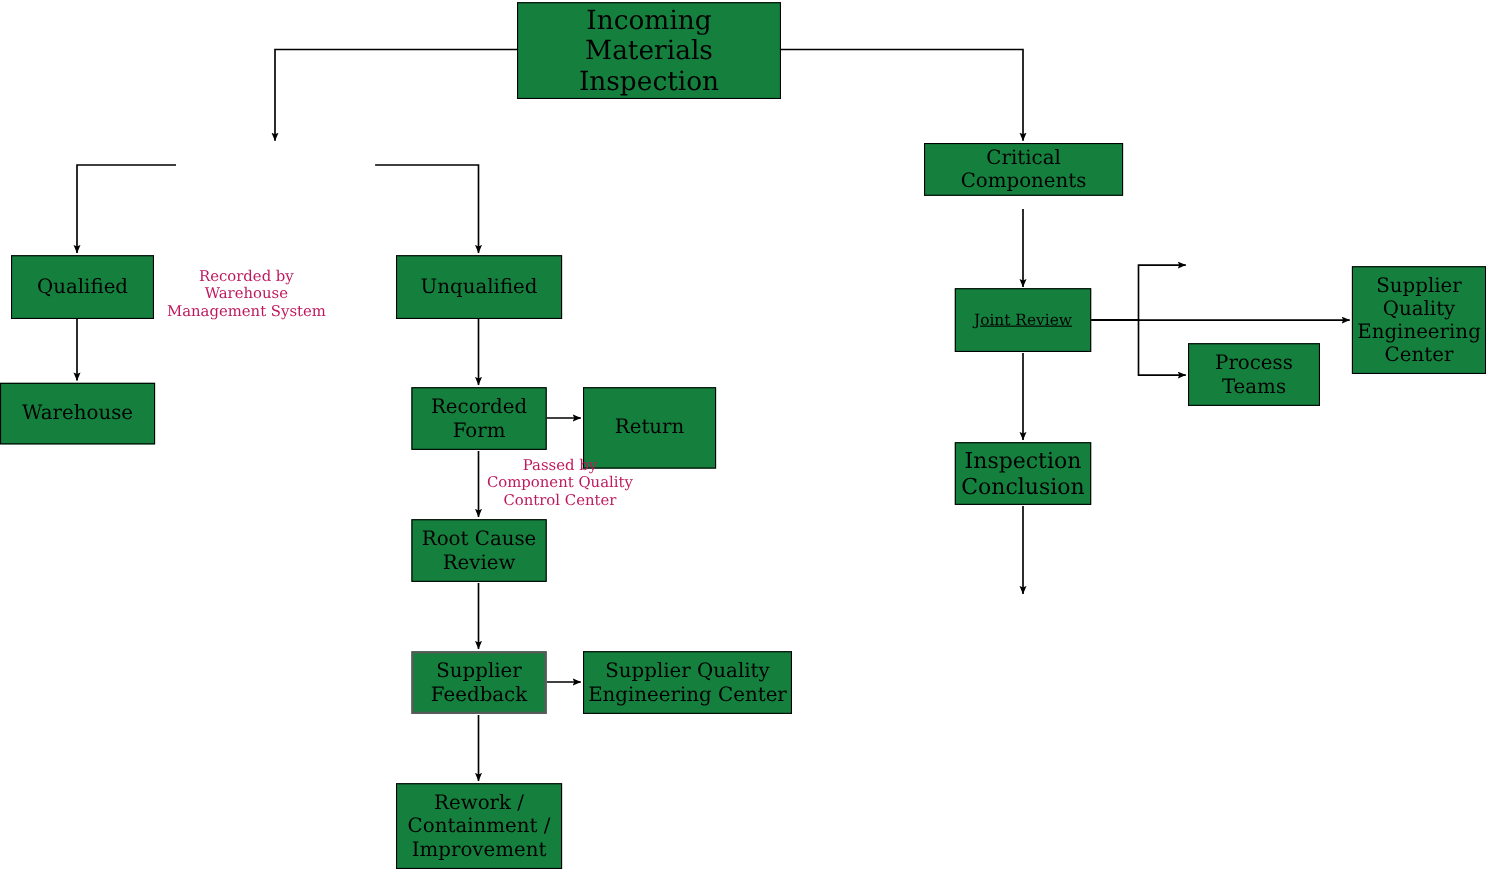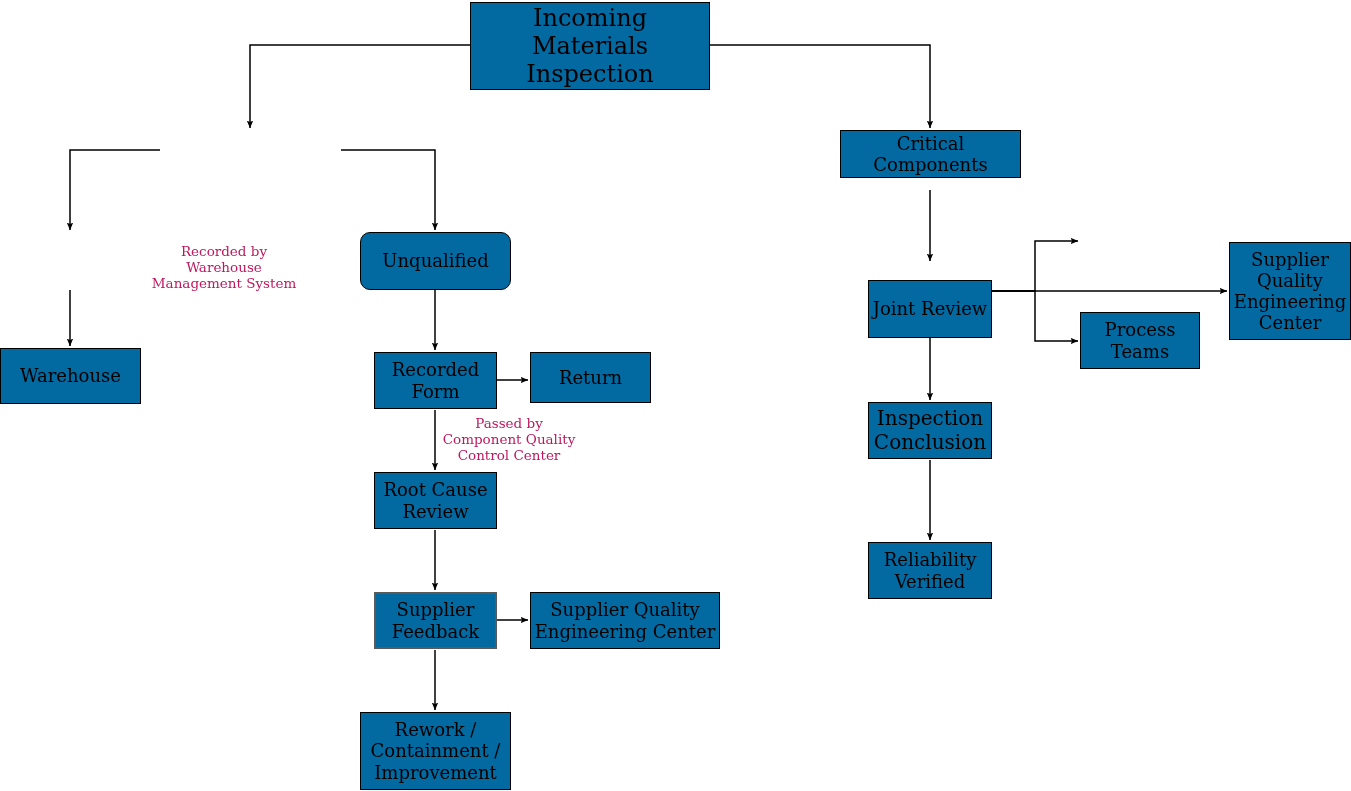--- a/index.html
+++ b/index.html
@@ -20,21 +20,21 @@
     left: 0;
     top: 0;
     width: 1351px;
     height: 791px;
     pointer-events: none;
   }
   .node {
     position: absolute;
     box-sizing: border-box;
     border: 1.6px solid #000000;
-    background: #0369a1;
+    background: #15803d;
     display: flex;
     align-items: center;
     justify-content: center;
     text-align: center;
     color: #000000;
     line-height: 1.18;
     white-space: pre-line;
     z-index: 2;
   }
   .node.accent {
@@ -98,59 +98,58 @@
       <path d="M930,460 L930,540" marker-end="url(#arrow)"></path>
     </g>
   </svg>
 
   <div class="node" style="left:470px; top:2px; width:240px; height:88px; font-size:24px;">Incoming
 Materials Inspection</div>
 
 
   <div class="node" style="left:840px; top:130px; width:181px; height:48px; font-size:18px;">Critical Components</div>
 
+  <div class="node" style="left:10px; top:232px; width:130px; height:58px; font-size:18px;">Qualified</div>
 
   <div class="node" style="left:0px; top:348px; width:141px; height:56px; font-size:18px;">Warehouse</div>
 
-  <div class="node" style="left:360px; top:232px; width:151px; height:58px; font-size:18px;border-radius:10px;">Unqualified</div>
+  <div class="node" style="left:360px; top:232px; width:151px; height:58px; font-size:18px;">Unqualified</div>
 
   <div class="node" style="left:374px; top:352px; width:123px; height:57px; font-size:18px;">Recorded
 Form</div>
 
-  <div class="node" style="left:530px; top:352px; width:121px; height:51px; font-size:18px;">Return</div>
+  <div class="node" style="left:530px; top:352px; width:121px; height:74px; font-size:18px;">Return</div>
 
   <div class="node" style="left:374px; top:472px; width:123px; height:57px; font-size:18px;">Root Cause
 Review</div>
 
   <div class="node accent" style="left:374px; top:592px; width:123px; height:57px; font-size:18px;">Supplier
 Feedback</div>
 
   <div class="node" style="left:530px; top:592px; width:190px; height:57px; font-size:18px;">Supplier Quality
 Engineering Center</div>
 
   <div class="node" style="left:360px; top:712px; width:151px; height:78px; font-size:18px;">Rework /
 Containment /
 Improvement</div>
 
-  <div class="node" style="left:868px; top:280px; width:124px; height:58px; font-size:18px;">Joint Review</div>
+  <div class="node" style="left:868px; top:262px; width:124px; height:58px; font-size:14px;text-decoration:underline;">Joint Review</div>
 
 
   <div class="node" style="left:1080px; top:312px; width:120px; height:57px; font-size:18px;">Process
 Teams</div>
 
   <div class="node" style="left:1229px; top:242px; width:122px; height:98px; font-size:18px;">Supplier
 Quality
 Engineering
 Center</div>
 
   <div class="node" style="left:868px; top:402px; width:124px; height:57px; font-size:20px;">Inspection
 Conclusion</div>
 
-  <div class="node" style="left:868px; top:542px; width:124px; height:57px; font-size:18px;">Reliability
-Verified</div>
 
   <div class="edge-label" style="left:141px; top:243px; width:166px; font-size:13.5px;">Recorded by Warehouse
 Management System</div>
 
   <div class="edge-label" style="left:424px; top:415px; width:170px; font-size:13.5px;">Passed by
 Component Quality
 Control Center</div>
 
 </div>
 

